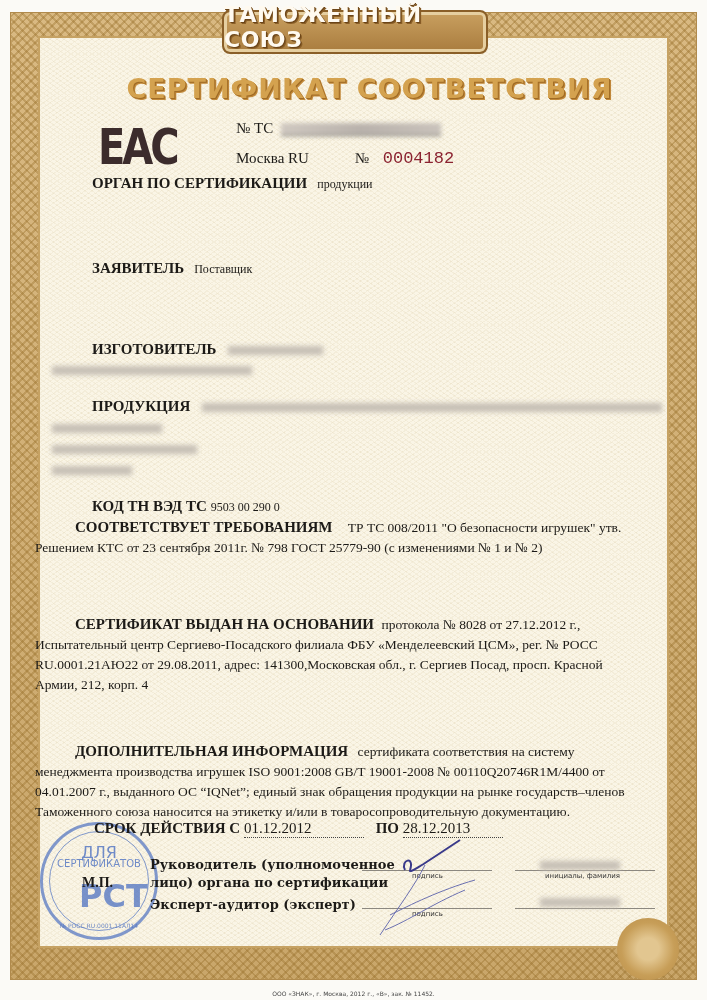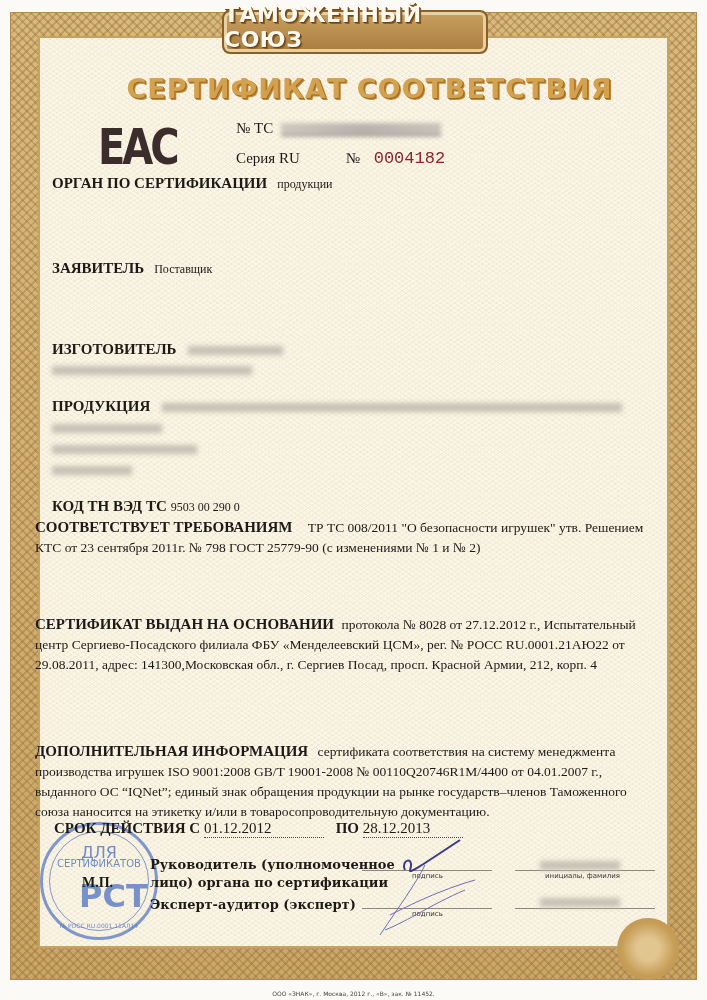--- a/index.html
+++ b/index.html
@@ -56,21 +56,21 @@
   .tc-blur {
     display: inline-block; width: 160px; height: 12px; margin-left: 4px; vertical-align: middle;
     background: linear-gradient(90deg, #cfc8c0, #b9b2ac, #c9c2bb);
     filter: blur(2px); border-bottom: 1px solid #555;
   }
   .series { position: absolute; left: 236px; top: 149px; font-size: 15px; }
   .series .no { margin-left: 42px; }
   .series .num {
     margin-left: 10px; font-family: "Liberation Mono", monospace; font-size: 17px; color: #8b2230;
   }
-  .label { font-weight: bold; font-size: 15px; }
+  .label { font-weight: bold; font-size: 15px; margin-left: 40px; }
   .small { font-size: 12px; }
   .row { position: absolute; left: 52px; }
   .blur {
     display: inline-block; height: 9px; background: #c7c0b6; filter: blur(2.5px); vertical-align: middle;
   }
   .para { position: absolute; left: 35px; width: 610px; font-size: 13.5px; line-height: 20px; }
   .para .label { font-size: 15px; }
   .dates { position: absolute; left: 54px; top: 820px; font-size: 15px; }
   .dates .val { display: inline-block; border-bottom: 1px dotted #444; min-width: 100px; font-size: 15px; }
   .sig-label { position: absolute; left: 150px; font-family: "DejaVu Serif", serif; font-weight: bold; font-size: 13px; }
@@ -105,21 +105,21 @@
   <span>ТАМОЖЕННЫЙ СОЮЗ</span>
 </div>
 <div class="title">СЕРТИФИКАТ СООТВЕТСТВИЯ</div>
 <div class="eac">EAC</div>
 
 <div class="tc-line">
   <span>№ ТС</span>
   <span class="tc-blur"></span>
 </div>
 <div class="series">
-  <span>Серия RU</span>
+  <span>Москва RU</span>
   <span class="no">№</span>
   <span class="num">0004182</span>
 </div>
 
 <div class="row" style="top:174px;">
   <span class="label">ОРГАН ПО СЕРТИФИКАЦИИ</span>
   <span class="small" style="margin-left:6px;">продукции</span>
 </div>
 
 <div class="row" style="top:259px;">

